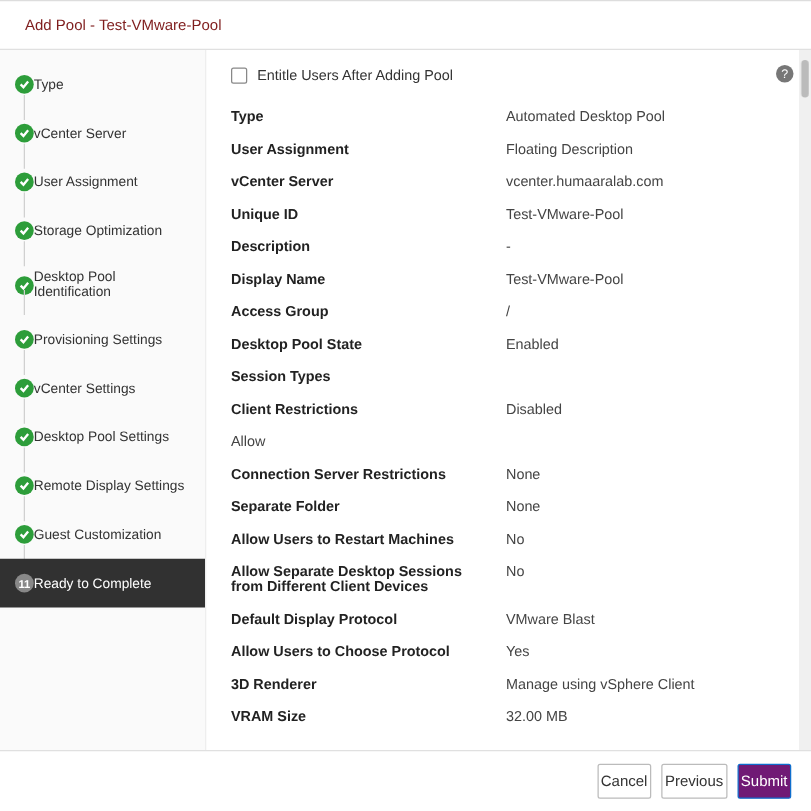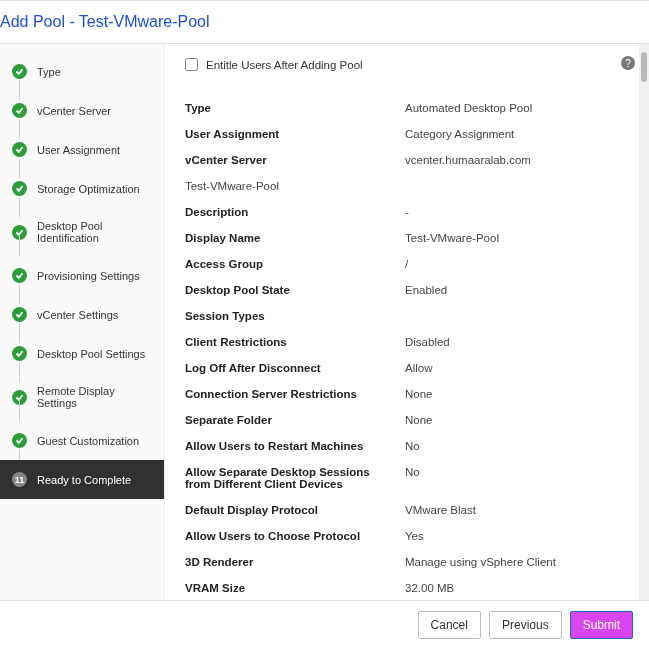--- a/index.html
+++ b/index.html
@@ -10,24 +10,24 @@
     background: #fff;
   }
   .dialog {
     width: 649px;
     height: 649px;
     display: flex;
     flex-direction: column;
     border-top: 1px solid #ddd;
   }
   .header {
-    padding: 12px 0;
+    padding: 12px 20px;
     border-bottom: 1px solid #e0e0e0;
-    font-size: 16px;
-    color: #1d4ed8;
+    font-size: 12px;
+    color: #7f1d1d;
   }
   .body {
     display: flex;
     flex: 1;
     overflow: hidden;
   }
   .sidebar {
     width: 165px;
     background: #fafafa;
     border-right: 1px solid #eee;
@@ -53,21 +53,20 @@
   .step:last-child .connector { display: none; }
   .step .badge {
     width: 15px;
     height: 15px;
     border-radius: 50%;
     background: #2d9d3a;
     color: #fff;
     display: inline-flex;
     align-items: center;
     justify-content: center;
-    margin-right: 10px;
     flex-shrink: 0;
   }
   .step .badge svg { width: 9px; height: 9px; fill: none; stroke: #fff; stroke-width: 2.5; }
   .step.current {
     background: #313131;
     color: #fff;
   }
   .step.current .badge {
     background: #888;
     font-size: 9px;
@@ -91,21 +90,21 @@
     color: #fff;
     font-size: 10px;
     display: flex;
     align-items: center;
     justify-content: center;
     cursor: pointer;
   }
   .entitle-row {
     display: flex;
     align-items: center;
-    margin-bottom: 24px;
+    margin-bottom: 14px;
     font-size: 11.5px;
     color: #333;
   }
   .entitle-row .cb {
     width: 13px;
     height: 13px;
     border: 1px solid #888;
     border-radius: 2px;
     margin-right: 8px;
     display: inline-block;
@@ -144,30 +143,30 @@
     background: #f0f0f0;
   }
   .footer {
     border-top: 1px solid #e0e0e0;
     padding: 10px 16px;
     display: flex;
     justify-content: flex-end;
     gap: 8px;
   }
   .btn {
-    padding: 6px 12px;
+    padding: 6px 2px;
     font-size: 12px;
     border: 1px solid #bbb;
     background: #fff;
     color: #333;
     border-radius: 2px;
     cursor: pointer;
   }
   .btn.primary {
-    background: #d946ef;
+    background: #701a75;
     border-color: #0f6ecd;
     color: #fff;
   }
   .main-wrap { position: relative; flex:1; display:flex; overflow:hidden;}
 </style>
 </head>
 <body>
 
 <div class="dialog">
 
@@ -284,27 +283,28 @@
           <span>Entitle Users After Adding Pool</span>
         </div>
 
         <div id="summary-rows">
             <div class="kv-row">
               <div class="k">Type</div>
               <div class="v">Automated Desktop Pool</div>
             </div>
             <div class="kv-row">
               <div class="k">User Assignment</div>
-              <div class="v">Category Assignment</div>
+              <div class="v">Floating Description</div>
             </div>
             <div class="kv-row">
               <div class="k">vCenter Server</div>
               <div class="v">vcenter.humaaralab.com</div>
             </div>
             <div class="kv-row">
+              <div class="k">Unique ID</div>
               <div class="v">Test-VMware-Pool</div>
             </div>
             <div class="kv-row">
               <div class="k">Description</div>
               <div class="v">-</div>
             </div>
             <div class="kv-row">
               <div class="k">Display Name</div>
               <div class="v">Test-VMware-Pool</div>
             </div>
@@ -317,21 +317,20 @@
               <div class="v">Enabled</div>
             </div>
             <div class="kv-row">
               <div class="k">Session Types</div>
             </div>
             <div class="kv-row">
               <div class="k">Client Restrictions</div>
               <div class="v">Disabled</div>
             </div>
             <div class="kv-row">
-              <div class="k">Log Off After Disconnect</div>
               <div class="v">Allow</div>
             </div>
             <div class="kv-row">
               <div class="k">Connection Server Restrictions</div>
               <div class="v">None</div>
             </div>
             <div class="kv-row">
               <div class="k">Separate Folder</div>
               <div class="v">None</div>
             </div>

